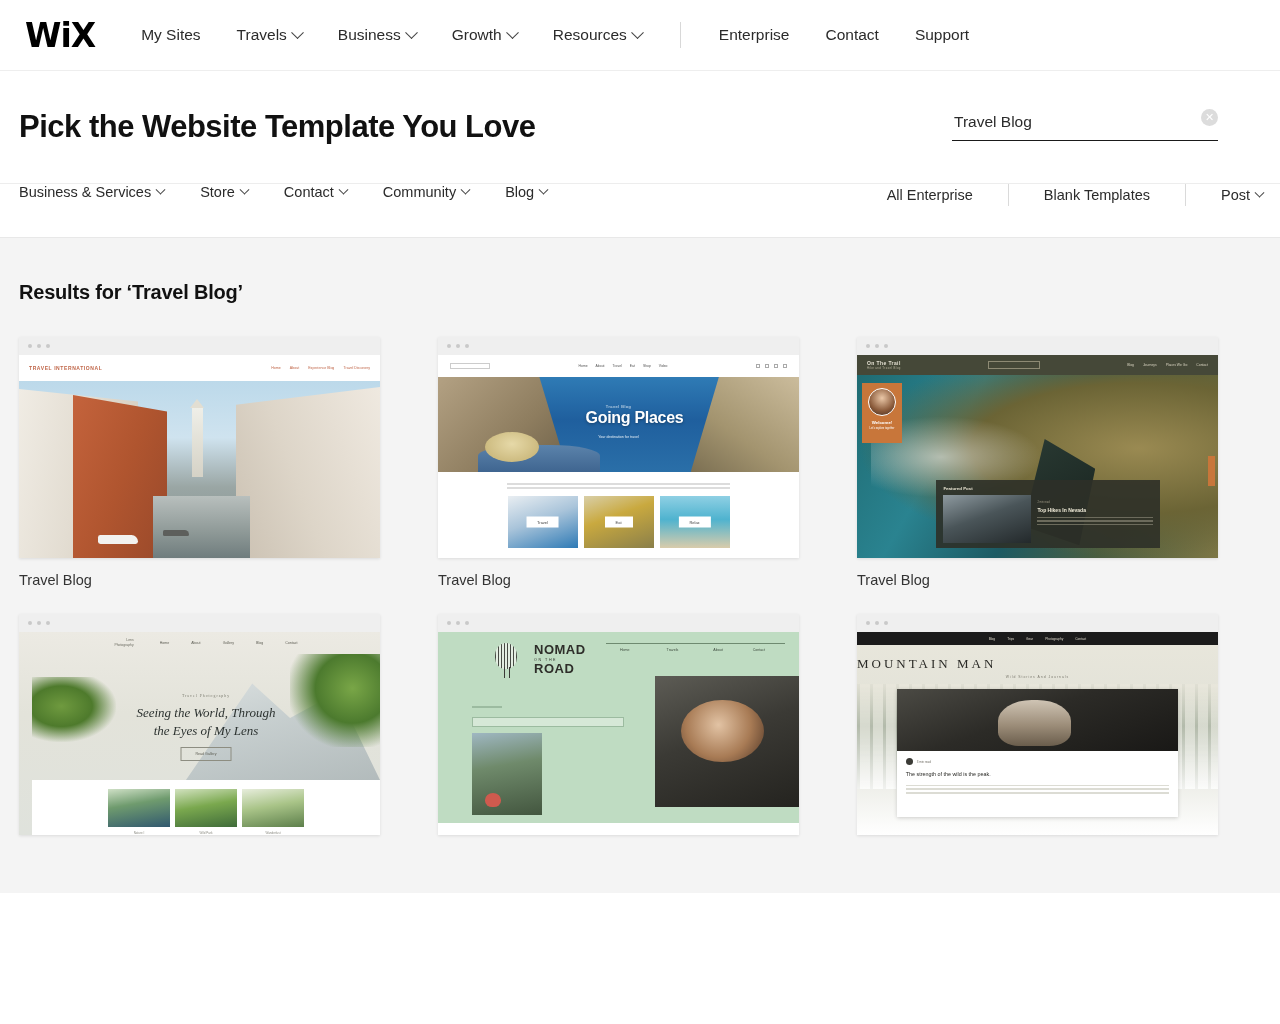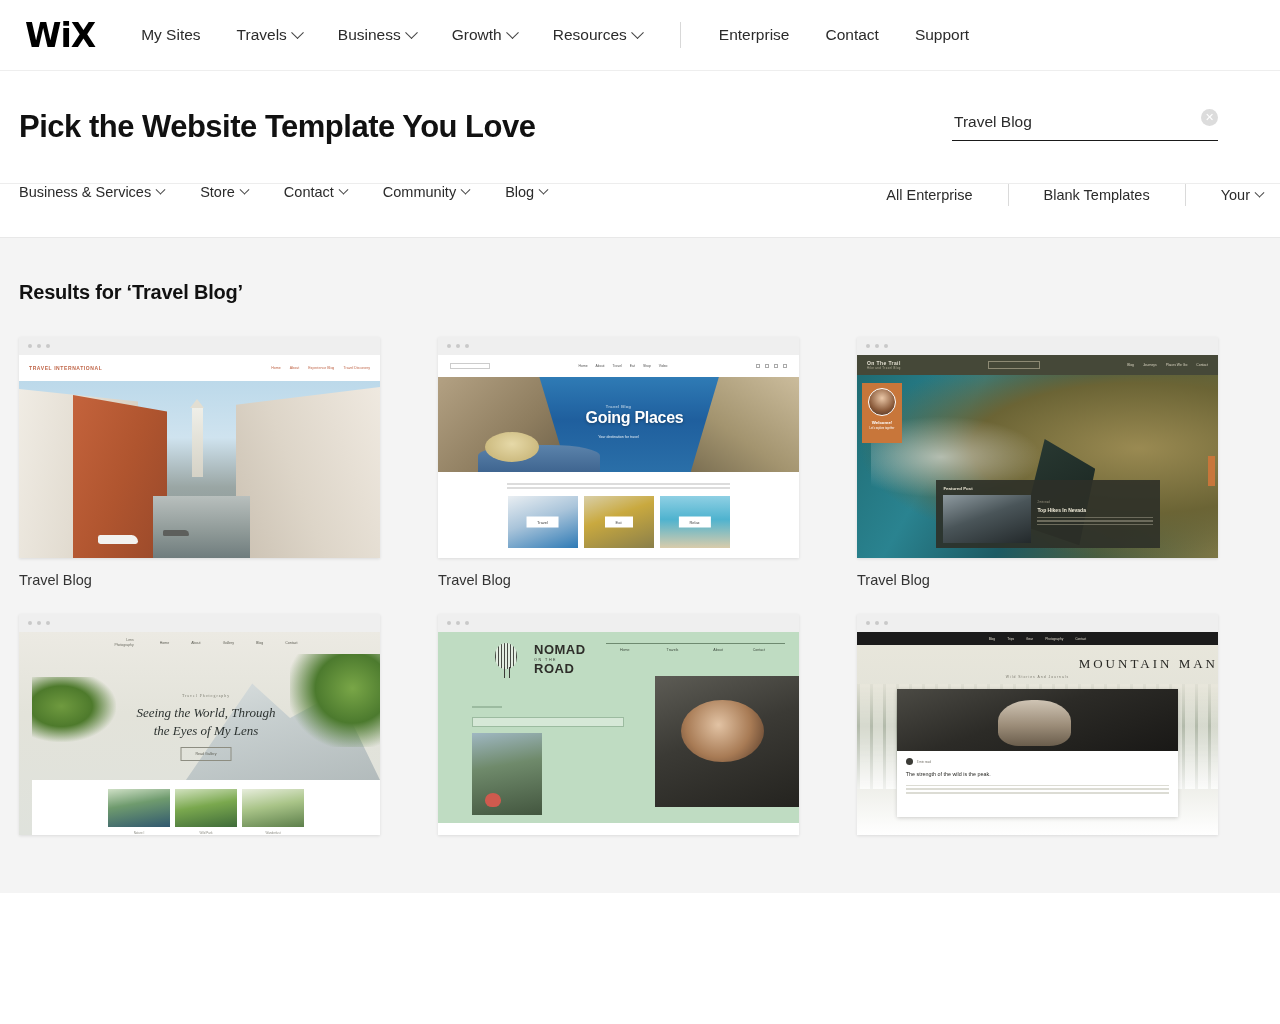--- a/index.html
+++ b/index.html
@@ -449,21 +449,21 @@
   .c5-footer { position:absolute; left:0; right:0; bottom:0; height:12px; background:#fff; }
 
   
   .c6-site { background: linear-gradient(180deg,#e9e7dc 0%,#dfe0d6 55%,#ffffff 100%); position:relative; }
   .c6-topbar {
     height:13px; background:#1b1b1b;
     display:flex; align-items:center; justify-content:center; gap:12px;
   }
   .c6-topbar span { font-size:3.2px; color:#ded9cc; }
   .c6-title {
-    text-align:right; padding-top:11px;
+    text-align:left; padding-top:11px;
     font-family: "Liberation Serif", serif;
     font-size:13px; letter-spacing:3px; color:#2a2a26;
   }
   .c6-sub { text-align:center; font-size:3.4px; letter-spacing:1px; color:#7c7a6f; margin-top:3px; }
   .c6-forest {
     position:absolute; left:0; right:0; top:52px; height:105px;
     background:
       linear-gradient(180deg, rgba(233,231,220,.92) 0%, rgba(205,211,198,.62) 40%, rgba(255,255,255,.9) 100%),
       repeating-linear-gradient(90deg, #76836c 0 3px, rgba(255,255,255,0) 3px 13px);
     opacity:.85;
@@ -564,21 +564,21 @@
   <div class="filter-right">
     <div class="filter-item">
       <span>All Enterprise</span>
     </div>
     <div class="vline"></div>
     <div class="filter-item">
       <span>Blank Templates</span>
     </div>
     <div class="vline"></div>
     <div class="filter-item">
-      <span>Your</span>
+      <span>Post</span>
       <i class="chev-sm"></i>
     </div>
   </div>
 </div>
 
 <div class="results">
   <div class="results-title">Results for ‘Travel Blog’</div>
 
   <div class="grid">
 

